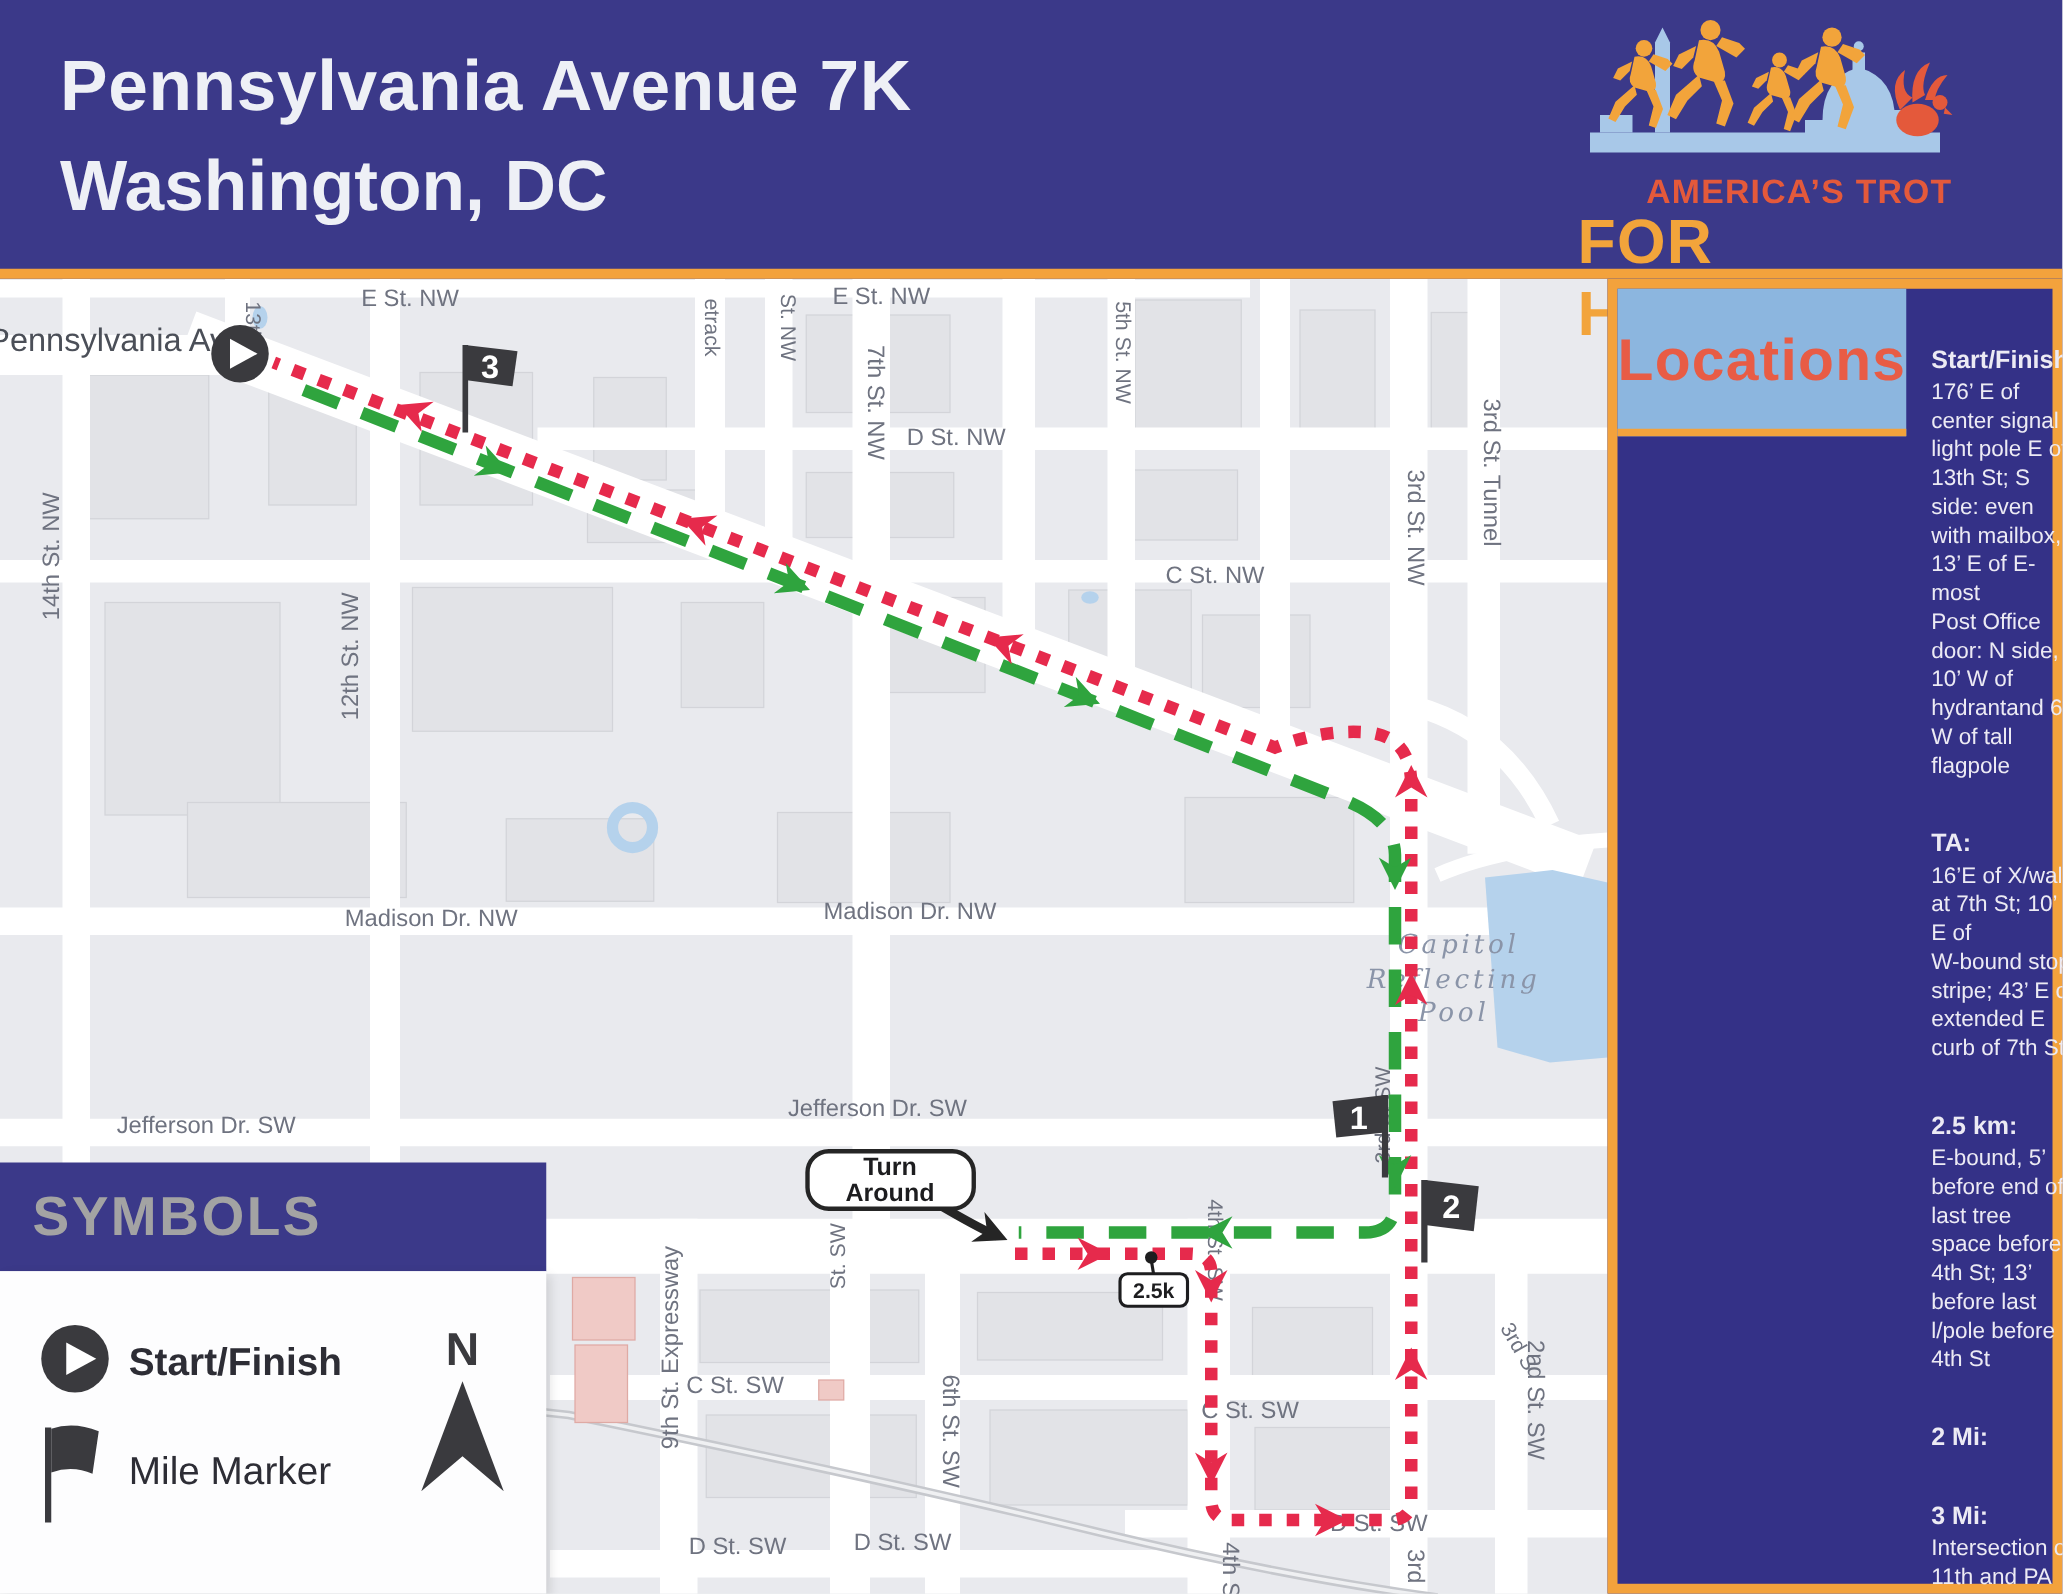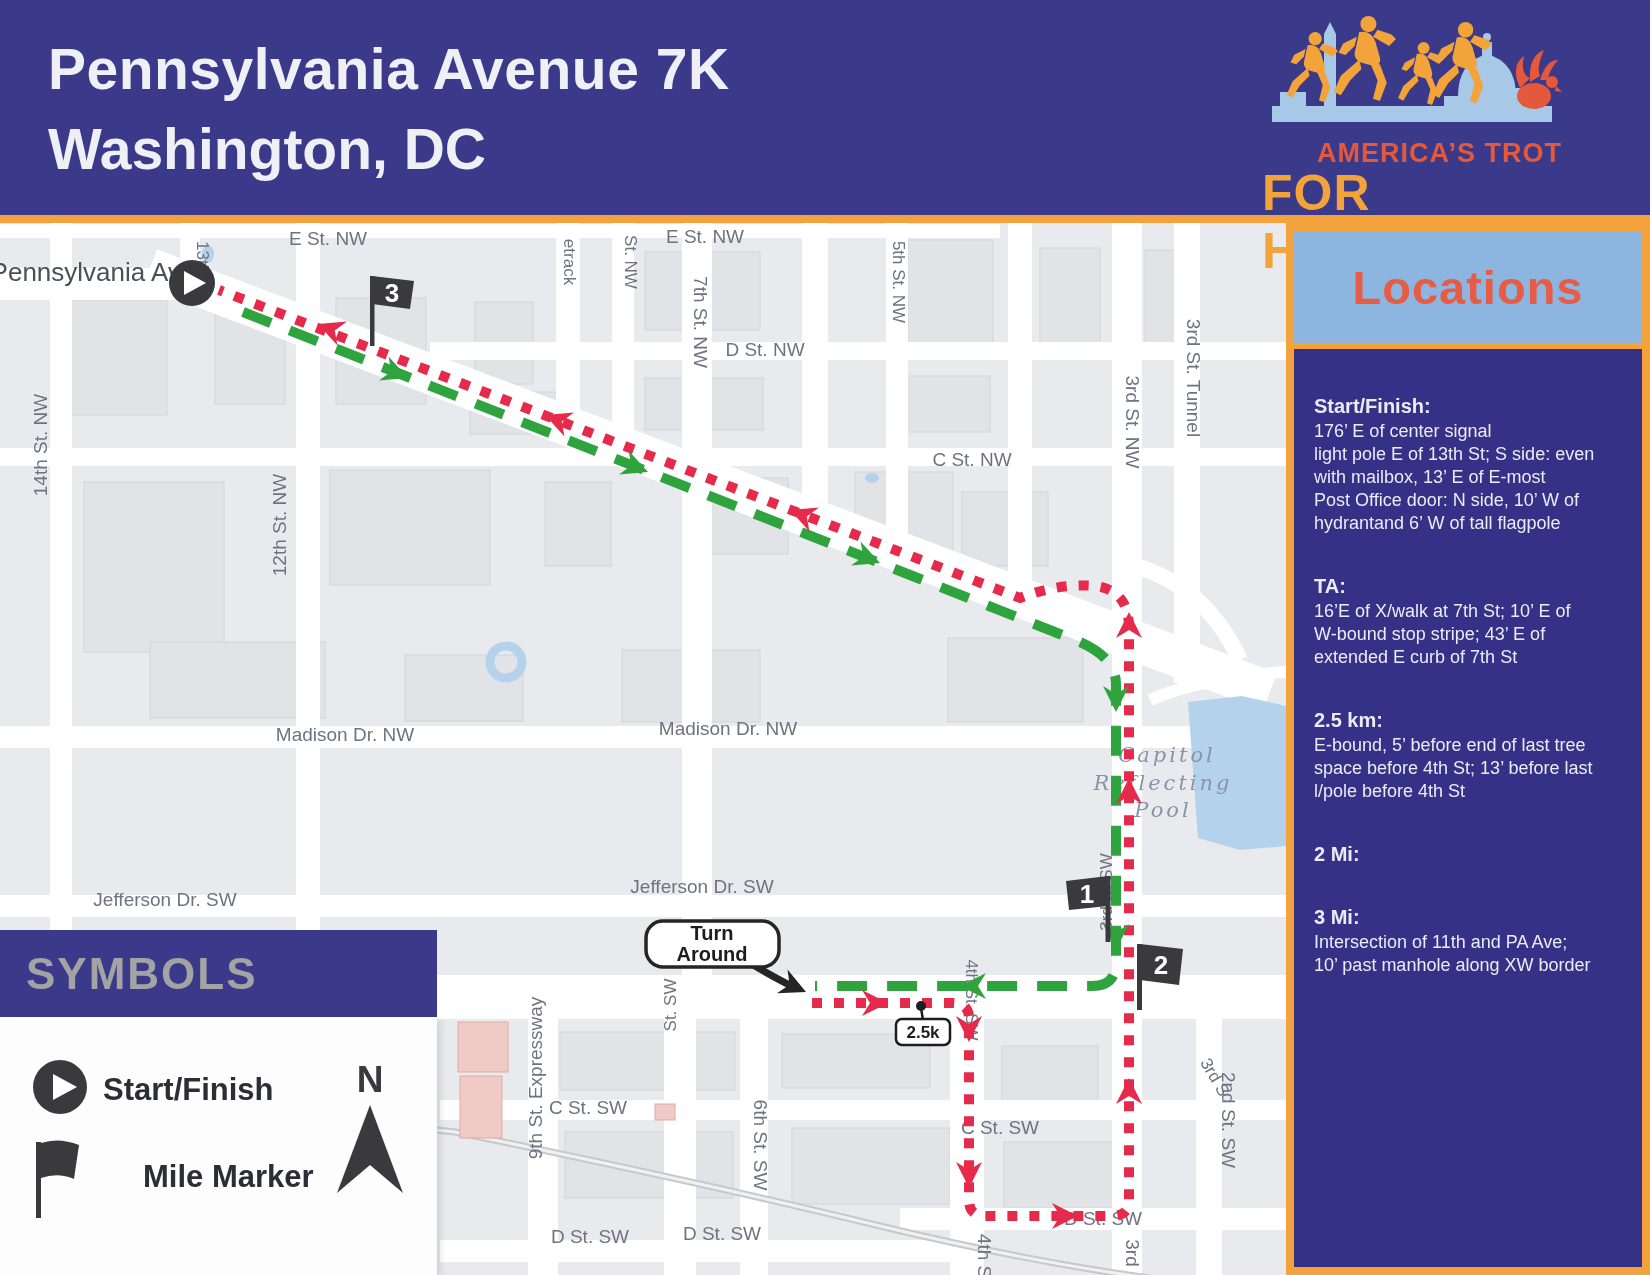--- a/index.html
+++ b/index.html
@@ -19,38 +19,38 @@
 .header .title{position:absolute;left:48px;top:36px;color:#eef0f6;font-size:57px;font-weight:bold;letter-spacing:.5px;}
 .header .subtitle{position:absolute;left:48px;top:116px;color:#eef0f6;font-size:57px;font-weight:bold;}
 .logo{position:absolute;left:1262px;top:4px;width:300px;height:214px;}
 .logo-line1{position:absolute;top:134px;width:100%;text-align:right;color:var(--logo_red);
   font-size:27px;font-weight:bold;letter-spacing:1px;}
 .logo-line2{position:absolute;top:160px;width:100%;text-align:left;color:var(--logo_orange);
   font-size:50px;font-weight:bold;letter-spacing:1px;}
 
 
 .sidebar{position:absolute;left:1286px;top:223px;width:364px;height:1052px;z-index:30;
-  border:8px solid var(--orange);background:var(--navy_panel);display:flex;flex-direction:column;}
+  border:8px solid var(--orange);background:var(--navy_panel);display:flex;flex-direction:row;}
 .loc-header{height:118px;background:var(--light_blue);border-bottom:6px solid var(--orange);
   display:flex;align-items:center;justify-content:center;}
 .loc-header .loc-title{color:var(--locations_red);font-size:47px;font-weight:bold;letter-spacing:1px;}
 .loc-body{flex:1;padding:46px 18px 10px 20px;color:#eceaf4;}
 .loc-section{margin-bottom:40px;}
 .loc-section h3{font-size:20px;font-weight:bold;margin-bottom:2px;}
 .loc-section p{font-size:18px;line-height:23px;white-space:pre-line;}
 
 
 .symbols{position:absolute;left:0;top:930px;width:437px;height:345px;z-index:20;}
 .sym-header{height:87px;background:var(--navy);display:flex;align-items:center;}
 .sym-title{color:#a3a3a3;font-size:44px;font-weight:bold;letter-spacing:2px;padding-left:26px;}
 .sym-box{position:relative;height:258px;background:#fdfdfe;box-shadow:3px 3px 8px rgba(0,0,0,.12);}
 .sym-icon1{position:absolute;left:30px;top:40px;}
 .sym-label1{position:absolute;left:103px;top:55px;font-size:31px;font-weight:bold;color:var(--legend_text);}
 .sym-icon2{position:absolute;left:34px;top:122px;}
-.sym-label2{position:absolute;left:103px;top:142px;font-size:31px;font-weight:bold;color:var(--legend_text);margin-left:40px;}
+.sym-label2{position:absolute;left:103px;top:142px;font-size:31px;font-weight:normal;color:var(--legend_text);}
 .compass{position:absolute;right:22px;top:42px;width:90px;text-align:center;}
 .compass .n{font-size:37px;font-weight:bold;color:var(--marker_dark);}
 
 
 #map-svg{position:absolute;left:0;top:0;z-index:1;}
 .street{fill:var(--street_white);}
 .bldg{fill:var(--building);stroke:var(--building_line);stroke-width:1;}
 .street-label{fill:var(--label_gray);font-family:"Liberation Sans",sans-serif;}
 .street-label.big{fill:var(--label_dark);}
 .street-label.pool{fill:#8a94a8;font-family:"DejaVu Serif",serif;font-style:italic;letter-spacing:3px;}

